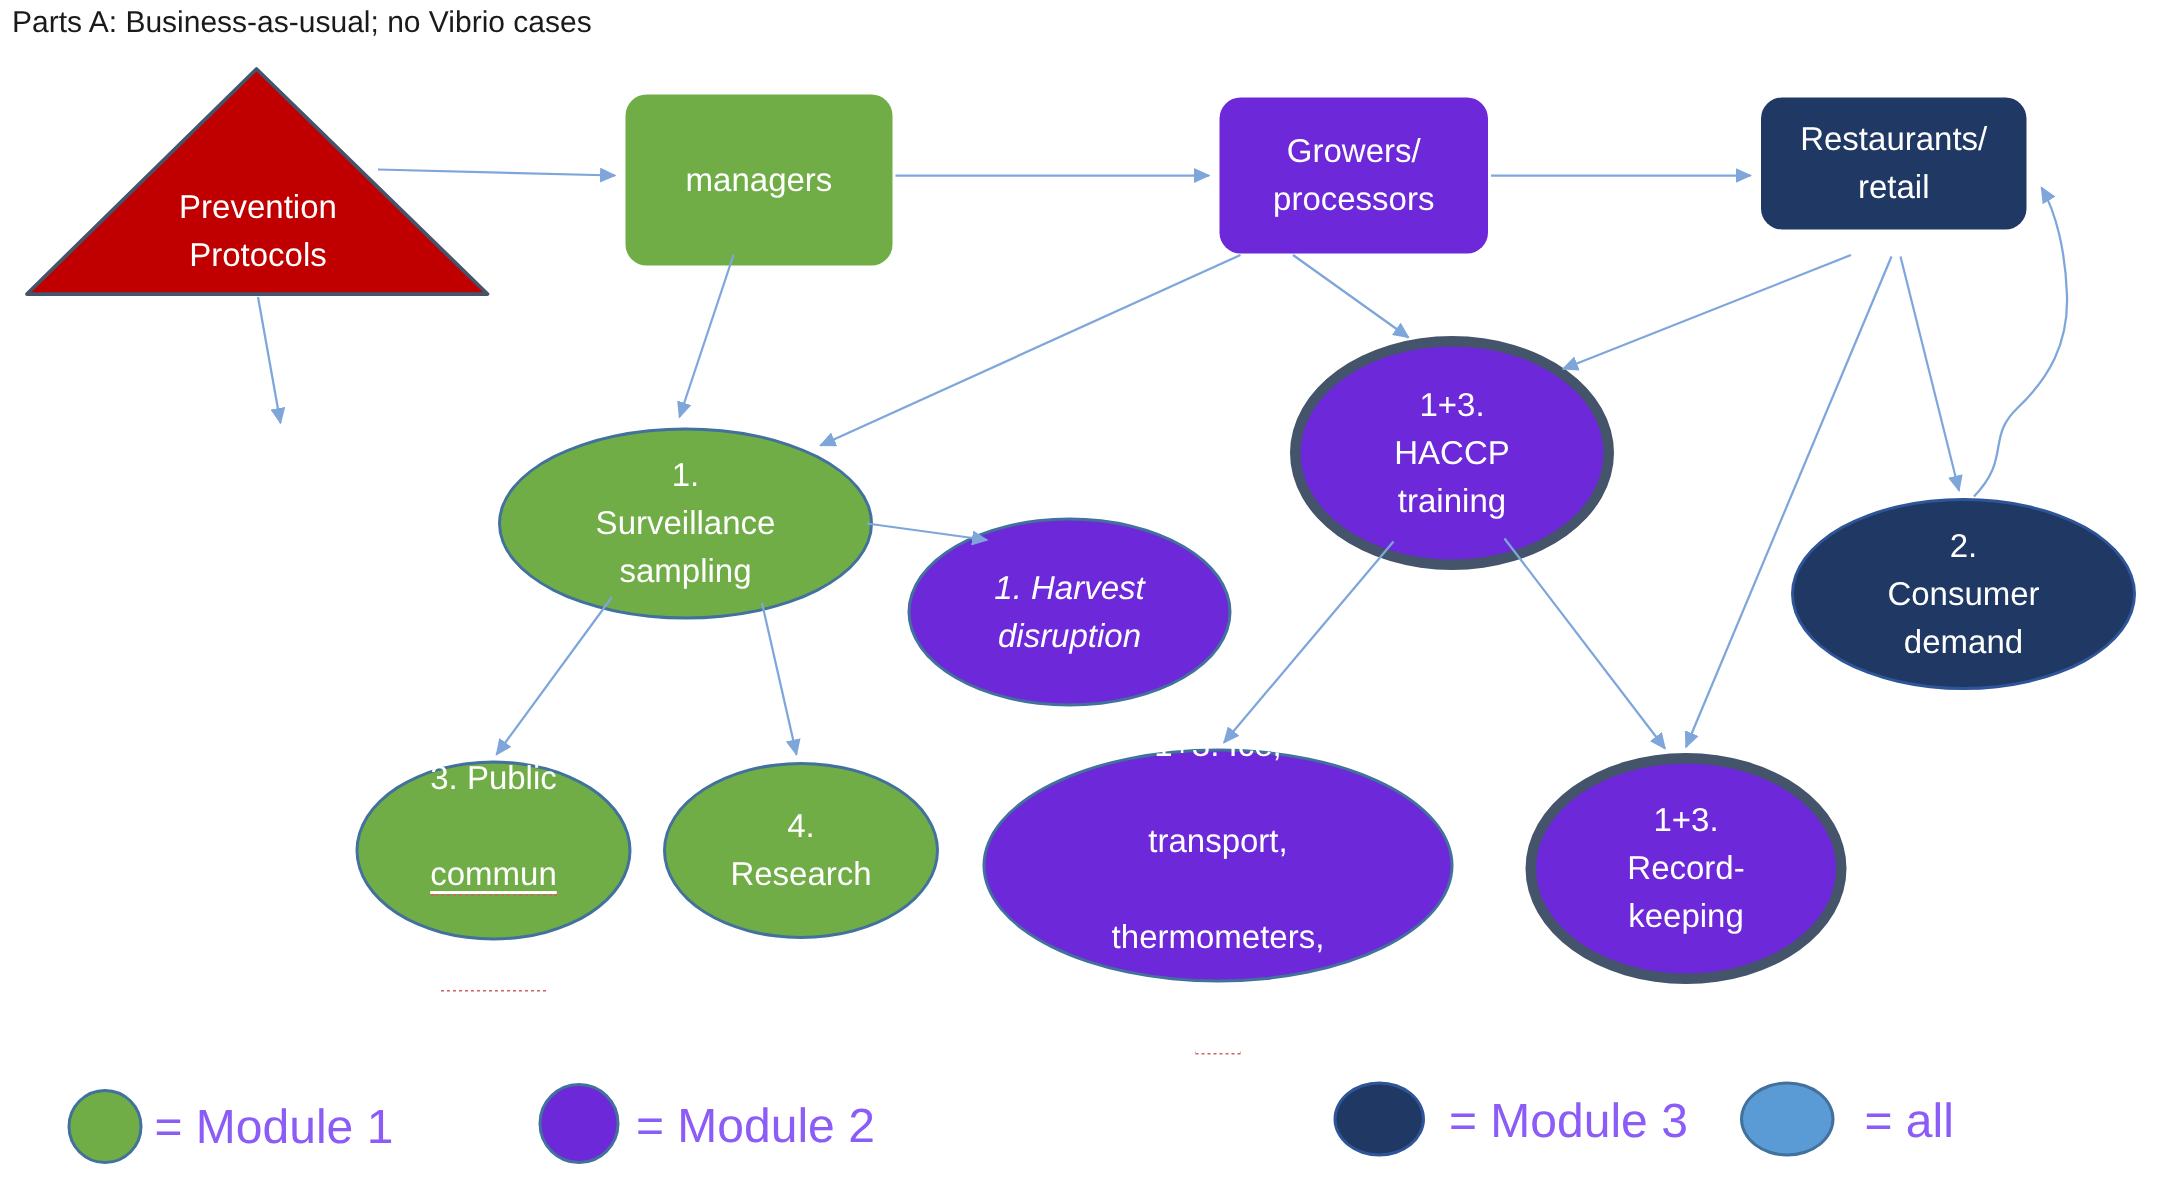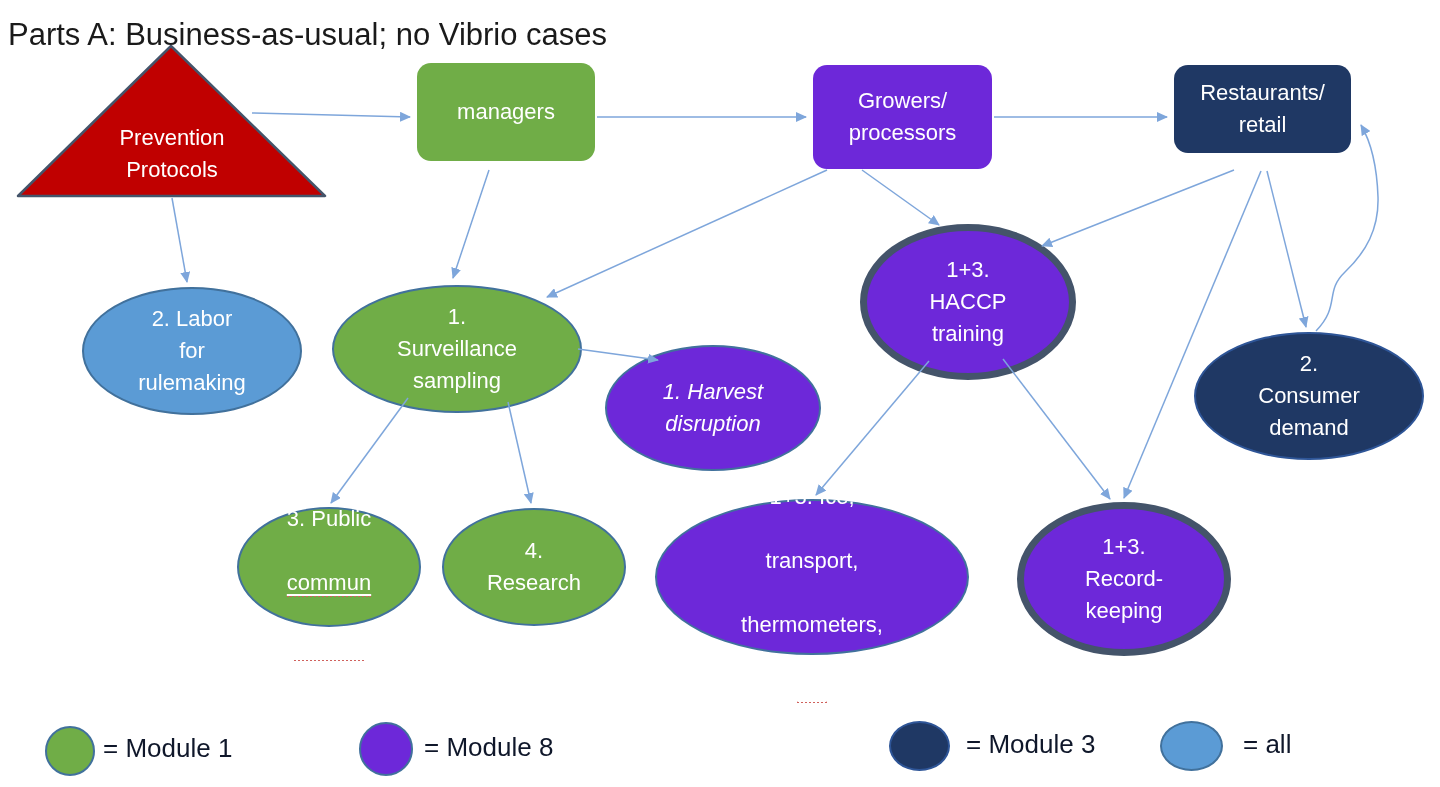--- a/index.html
+++ b/index.html
@@ -1,22 +1,22 @@
 <!DOCTYPE html>
 <html><head>
 <meta charset="utf-8">
 <style>
   html,body { margin:0; padding:0; background:#ffffff; }
   .canvas {
     position:relative; width:1440px; height:787px; overflow:hidden;
     font-family:"Liberation Sans", sans-serif; background:#ffffff;
   }
   .title {
-    position:absolute; left:8px; top:4px; font-size:31px; color:#1a1a1a;
-    white-space:pre; letter-spacing:0;margin-top:13px;
+    position:absolute; left:8px; top:4px; font-size:20px; color:#1a1a1a;
+    white-space:pre; letter-spacing:0;
   }
   svg.edges { position:absolute; left:0; top:0; z-index:5; pointer-events:none; }
   .node {
     position:absolute; z-index:2; display:flex; align-items:center; justify-content:center;
     text-align:center; color:#ffffff; font-size:22px; line-height:1.45;
   }
   .node .label { white-space:pre-line; }
   .rect { border-radius:14px; }
   .ellipse { border-radius:50%; }
   .m1 { background:#70AD47; }
@@ -28,21 +28,21 @@
   .ring  { border:7px solid #44546A; }
   .tri-wrap { position:absolute; left:10px; top:38px; width:330px; height:168px; z-index:2; }
   .tri-label {
     position:absolute; left:66px; top:122px; width:212px; z-index:3;
     text-align:center; color:#ffffff; font-size:22px; line-height:1.45; white-space:pre-line;
   }
   .ul { text-decoration:underline; text-underline-offset:4px; }
   .sq { border-bottom:2px dotted #D0615C; padding-bottom:0px; }
   .legend-swatch { position:absolute; z-index:2; border-radius:50%; }
   .legend-label {
-    position:absolute; z-index:2; font-size:26px; color:#0f172a; white-space:pre;
+    position:absolute; z-index:2; font-size:32px; color:#8b5cf6; white-space:pre;
   }
 </style>
 </head>
 <body>
 
 <div class="canvas">
 
   <div class="title">Parts A: Business-as-usual; no Vibrio cases</div>
 
   <svg class="edges" width="1440" height="787" viewBox="0 0 1440 787">
@@ -72,39 +72,34 @@
   </svg>
 
   <div class="tri-wrap">
     <svg width="330" height="168" viewBox="0 0 330 168">
       <polygon points="161,8 315,158 8,158" fill="#C00000" stroke="#44546A" stroke-width="2.5" stroke-linejoin="round"></polygon>
     </svg>
   </div>
   <div class="tri-label">Prevention
 Protocols</div>
 
-  <div class="node rect m1" style="left:417px; top:63px; width:178px; height:98px;">
+  <div class="node rect m1" style="left:417px; top:63px; width:178px; height:114px;">
     <div class="label">managers</div>
   </div>
 
   <div class="node rect m2" style="left:813px; top:65px; width:179px; height:104px;">
     <div class="label">Growers/
 processors</div>
   </div>
 
   <div class="node rect m3" style="left:1174px; top:65px; width:177px; height:88px;">
     <div class="label">Restaurants/
 retail</div>
   </div>
 
-  <div class="node ellipse mall thin" style="left:82px; top:287px; width:216px; height:124px;">
-    <div class="label">2. Labor
-for
-rulemaking</div>
-  </div>
 
   <div class="node ellipse m1 thin" style="left:332px; top:285px; width:246px; height:124px;">
     <div class="label">1.
 Surveillance
 sampling</div>
   </div>
 
   <div class="node ellipse m2 thin" style="left:605px; top:345px; width:212px; height:122px;font-style:italic;">
     <div class="label">1. Harvest
 disruption</div>
@@ -147,21 +142,21 @@
   <div class="node ellipse m2 ring" style="left:1017px; top:502px; width:200px; height:140px;">
     <div class="label">1+3.
 Record-
 keeping</div>
   </div>
 
   <div class="legend-swatch m1 thin" style="left:45px; top:726px; width:46px; height:46px;"></div>
   <div class="legend-label" style="left:103px; top:733px;">= Module 1</div>
 
   <div class="legend-swatch m2 thin" style="left:359px; top:722px; width:50px; height:50px;"></div>
-  <div class="legend-label" style="left:424px; top:732px;">= Module 8</div>
+  <div class="legend-label" style="left:424px; top:732px;">= Module 2</div>
 
   <div class="legend-swatch m3 thinnavy" style="left:889px; top:721px; width:57px; height:46px;"></div>
   <div class="legend-label" style="left:966px; top:729px;">= Module 3</div>
 
   <div class="legend-swatch mall thin" style="left:1160px; top:721px; width:59px; height:46px;"></div>
   <div class="legend-label" style="left:1243px; top:729px;">= all</div>
 
 </div>
 
 </body></html>

